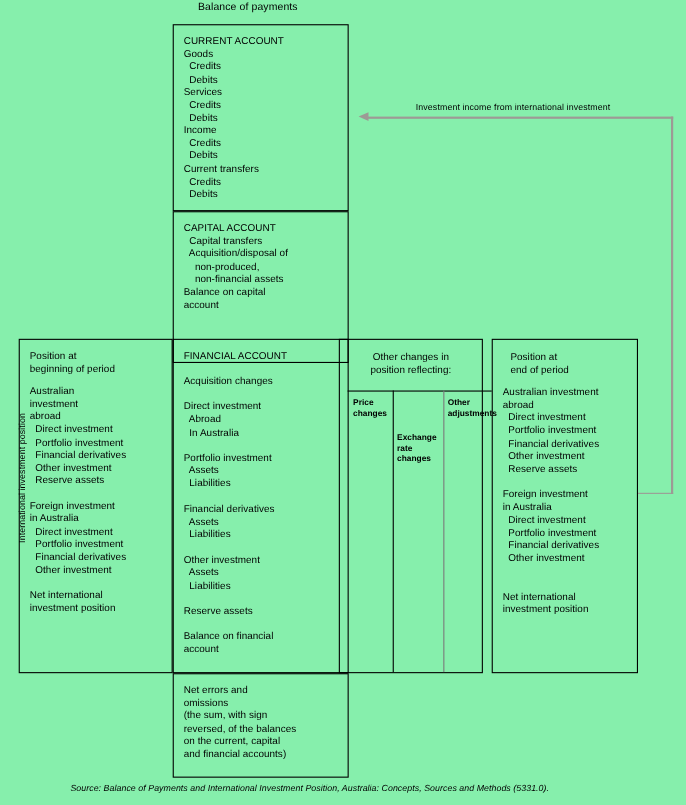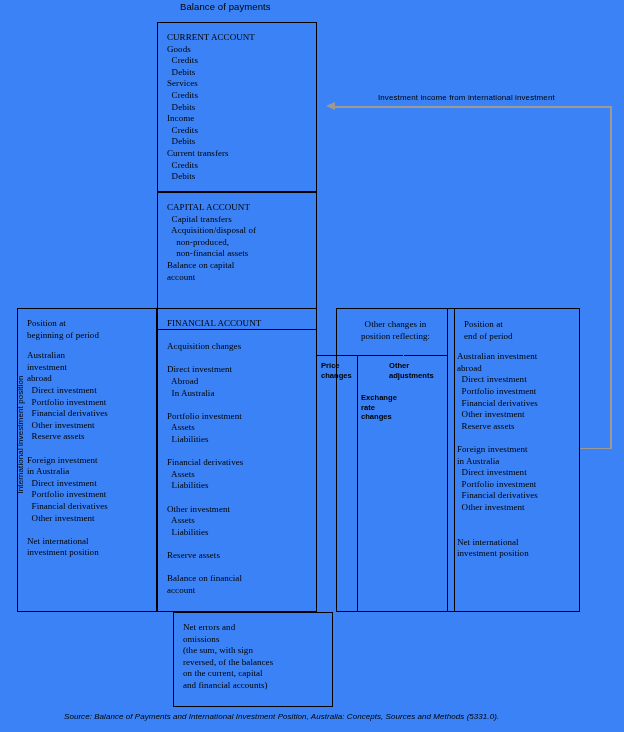--- a/index.html
+++ b/index.html
@@ -9,21 +9,21 @@
   }
   body {
     font-family: "Liberation Sans", sans-serif;
     color: #000000;
   }
   #page {
     position: relative;
     width: 624px;
     height: 732px;
     overflow: hidden;
-    background: #3b82f6;
+    background: #86efac;
   }
   .abs { position: absolute; }
 
   
   .title-top {
     left: 180px; top: 1px;
     font-size: 9.5px;
     letter-spacing: .1px;
     white-space: nowrap;
   }
@@ -40,29 +40,28 @@
     white-space: nowrap;
     letter-spacing: .05px;
     margin-left: 36px;
   }
 
   
   .box {
     box-sizing: border-box;
     border: 1px solid #000000;
     background: transparent;
-    font-family: Liberation Serif, serif;
   }
   .box-current   { left: 157px; top: 22px;  width: 160px; height: 170px; }
   .box-capital   { left: 157px; top: 192px; width: 160px; height: 138px; }
   .box-position-begin { left: 17px;  top: 308px; width: 140px; height: 304px; }
   .box-financial { left: 157px; top: 308px; width: 160px; height: 304px; }
-  .box-other     { left: 336px; top: 308px; width: 119px; height: 304px; }
+  .box-other     { left: 308px; top: 308px; width: 131px; height: 304px; }
   .box-position-end { left: 447px; top: 308px; width: 133px; height: 304px; }
-  .box-errors    { left: 157px; top: 612px; width: 160px; height: 95px; margin-left: 16px; }
+  .box-errors    { left: 157px; top: 612px; width: 160px; height: 95px; }
 
   
   .divider-h-other {
     left: 316px; top: 355px; width: 131px; height: 1px;
     background: #000000;
   }
   .divider-v1 { left: 357px; top: 355px; width: 1px; height: 256px; background: #000000; }
   .divider-v2 { left: 403px; top: 355px; width: 1px; height: 256px; background: #7a7a7a; }
 
   
@@ -197,21 +196,21 @@
 position reflecting:</div>
   </div>
   <div class="abs divider-h-other"></div>
   <div class="abs divider-v1"></div>
   <div class="abs divider-v2"></div>
   <div class="abs small-col" style="left:321px; top:361px;">Price
 changes</div>
   <div class="abs small-col" style="left:361px; top:361px;margin-top:32px;">Exchange
 rate
 changes</div>
-  <div class="abs small-col" style="left:389px; top:361px;">Other
+  <div class="abs small-col" style="left:407px; top:361px;">Other
 adjustments</div>
 
   <div class="abs box box-position-end">
     <div class="content" style="padding:10px 0 0 16px;">Position at
 end of period</div>
     <div class="gap"></div>
     <div class="content" style="padding:0 0 0 9px;">Australian investment
 abroad
   Direct investment
   Portfolio investment

